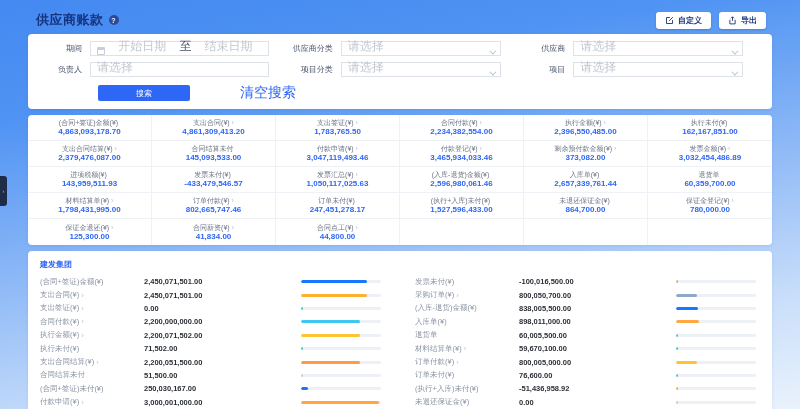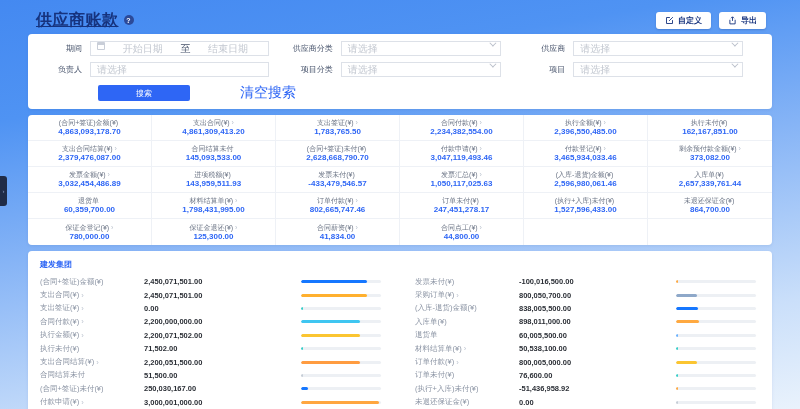--- a/index.html
+++ b/index.html
@@ -6,39 +6,39 @@
   html,body { width:800px; height:409px; overflow:hidden; }
   body {
     font-family:"Liberation Sans","DejaVu Sans",sans-serif;
     background:linear-gradient(170deg,#4489f1 0%,#4f93f3 22%,#86b4f6 48%,#cadffa 80%,#e9f2fc 100%);
   }
   .content { width:744px; margin:0 auto; padding-top:10px; }
 
   
   .titlebar { display:flex; align-items:center; justify-content:space-between; height:20px; padding:0 6px 0 8px; }
   .title-left { display:flex; align-items:center; gap:5px; }
-  .page-title { font-size:16px; font-weight:bold; color:#16337e; letter-spacing:.5px;text-decoration:underline; }
+  .page-title { font-size:13px; font-weight:bold; color:#16337e; letter-spacing:.5px; }
   .help { width:10px; height:10px; border-radius:50%; background:#2c4a99; color:#fff; font-size:7px;
           display:inline-flex; align-items:center; justify-content:center; font-weight:bold; cursor:pointer; }
   .title-actions { display:flex; gap:8px; }
   .tbtn { display:inline-flex; align-items:center; gap:4px; background:#fff; border:none; border-radius:3px;
           height:17px; padding:0 9px; font-size:8px; color:#16337e; font-weight:bold; cursor:pointer;
           box-shadow:0 1px 2px rgba(20,50,120,.25); font-family:inherit; }
   .tbtn svg { display:block; }
 
   
   .card { background:#fff; border-radius:4px; box-shadow:0 1px 3px rgba(30,70,150,.10); }
 
   
   .filter-card { margin-top:4px; padding:7px 29px 6px 4px; }
   .filter-grid { display:grid; grid-template-columns:1.04fr .96fr 1fr; column-gap:14px; row-gap:6px; }
   .field { display:flex; align-items:center; }
   .f-label { width:58px; flex:0 0 58px; text-align:right; padding-right:8px; font-size:8px; color:#47536b; }
   .f-box { flex:1; height:15px; border:1px solid #dde1e8; border-radius:0; background:#fff;
-           display:flex; align-items:flex-start; padding:0 6px; font-size:10px; color:#c2c7d0; gap:4px; cursor:pointer; }
+           display:flex; align-items:flex-end; padding:0 6px; font-size:12px; color:#c2c7d0; gap:4px; cursor:pointer; }
   .sep { color:#47536b; flex:0 0 auto; }
   .range-ph { flex:1; text-align:center; }
   .chev { width:5px; height:5px; border-right:1px solid #b8bec9; border-bottom:1px solid #b8bec9;
           transform:rotate(45deg) translateY(-2px); flex:0 0 auto; }
   .cal { width:8px; height:8px; border:1px solid #c9ced8; border-top:3px solid #c9ced8; border-radius:1px; flex:0 0 auto; }
   .actions-row { display:flex; align-items:center; margin:7px 0 1px 66px; gap:50px; }
   .search-btn { width:92px; height:16px; background:#2e66f5; color:#fff; border:none; border-radius:2px;
                 font-size:8px; cursor:pointer; font-family:inherit; }
   .clear-link { font-size:14px; color:#2e66f5; cursor:pointer; }
 
@@ -202,27 +202,20 @@
   </div>
         <div class="cell">
     <div class="cell-label">
       <span>合同结算未付</span>
       <span class="arr" style="visibility: hidden;"></span>
     </div>
     <div class="cell-value">145,093,533.00</div>
   </div>
         <div class="cell">
     <div class="cell-label">
-      <span>(合同+签证)未付(¥)</span>
-      <span class="arr" style="visibility: hidden;"></span>
-    </div>
-    <div class="cell-value">2,628,668,790.70</div>
-  </div>
-        <div class="cell">
-    <div class="cell-label">
       <span>付款申请(¥)</span>
       <span class="arr">›</span>
     </div>
     <div class="cell-value">3,047,119,493.46</div>
   </div>
         <div class="cell">
     <div class="cell-label">
       <span>付款登记(¥)</span>
       <span class="arr">›</span>
     </div>
@@ -525,21 +518,21 @@
     <span class="g-value">60,005,500.00</span>
     <span class="g-bartrack">
       <span class="g-barfill" style="width: 2%; background: rgb(105, 177, 255);"></span>
     </span>
   </div>
           <div class="grow">
     <span class="g-label">
       <span>材料结算单(¥)</span>
       <span class="arr">›</span>
     </span>
-    <span class="g-value">50,538,100.00</span>
+    <span class="g-value">59,670,100.00</span>
     <span class="g-bartrack">
       <span class="g-barfill" style="width: 2%; background: rgb(54, 207, 201);"></span>
     </span>
   </div>
           <div class="grow">
     <span class="g-label">
       <span>订单付款(¥)</span>
       <span class="arr">›</span>
     </span>
     <span class="g-value">800,005,000.00</span>

